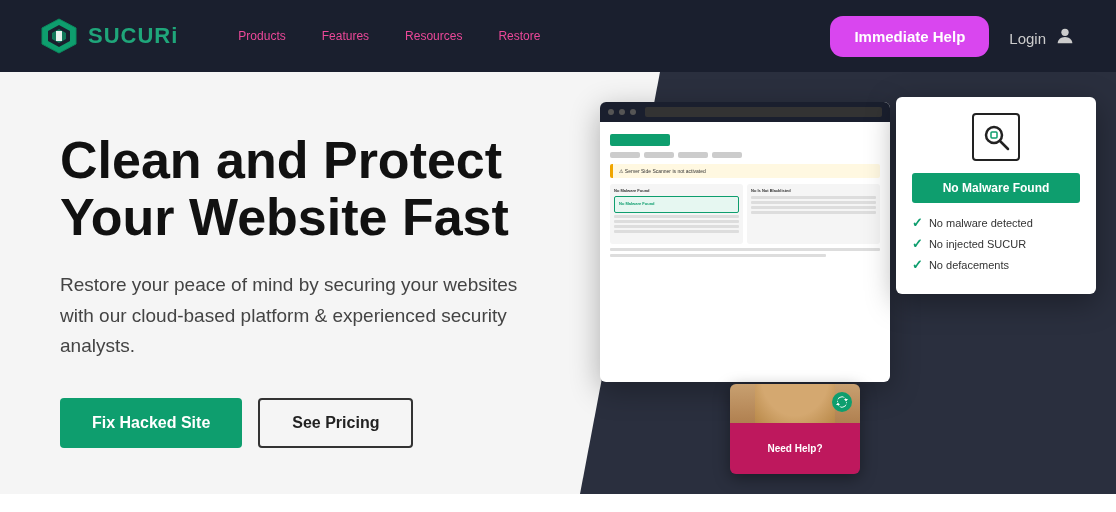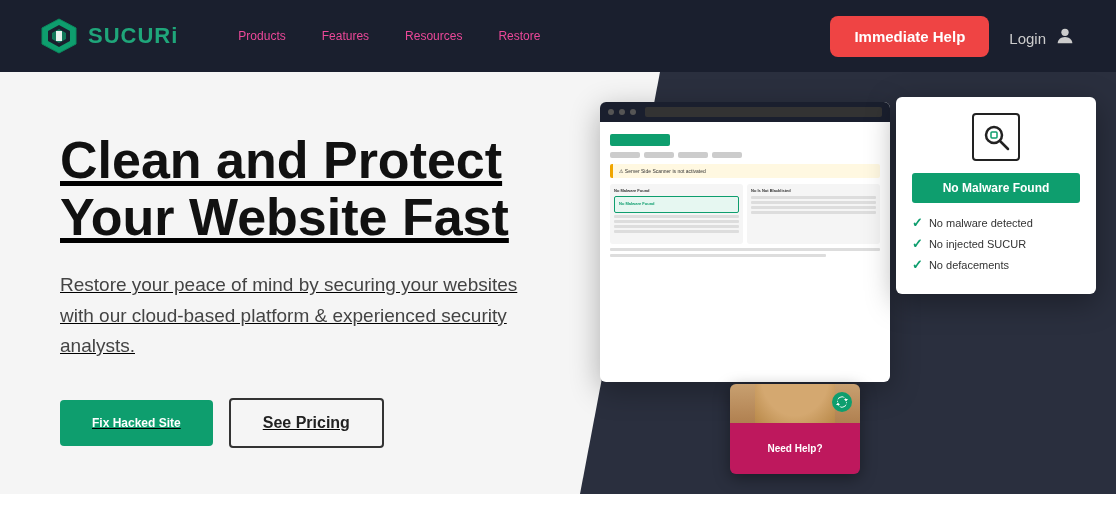--- a/index.html
+++ b/index.html
@@ -45,27 +45,27 @@
       font-size: 12px;
       cursor: pointer;
       text-decoration: none;
     }
     .nav-right {
       display: flex;
       align-items: center;
       gap: 20px;
     }
     .immediate-help-btn {
-      background: #ef4444;
+      background: #d946ef;
       color: #fff;
       border: none;
       padding: 12px 24px;
       font-size: 15px;
       font-weight: 600;
-      border-radius: 8px;
+      border-radius: 13px;
       cursor: pointer;
     }
     .login-area {
       display: flex;
       align-items: flex-end;
       gap: 8px;
       color: #cccccc;
       font-size: 15px;
       cursor: pointer;
     }
@@ -75,21 +75,20 @@
       fill: #cccccc;
     }
 
     
     .hero {
       display: flex;
       height: 422px;
       position: relative;
       background: #f5f5f5;
       overflow: hidden;
-      text-decoration: underline;
     }
     .hero-left {
       flex: 0 0 580px;
       padding: 60px 50px 50px 60px;
       display: flex;
       flex-direction: column;
       justify-content: flex-start;
       z-index: 2;
     }
     .hero-title {
@@ -109,21 +108,21 @@
     .hero-buttons {
       display: flex;
       gap: 16px;
       align-items: center;
     }
     .fix-btn {
       background: #0e9e6e;
       color: #fff;
       border: none;
       padding: 16px 32px;
-      font-size: 12px;
+      font-size: 16px;
       font-weight: 700;
       border-radius: 4px;
       cursor: pointer;
     }
     .pricing-btn {
       background: transparent;
       color: #222222;
       border: 2px solid #333333;
       padding: 14px 32px;
       font-size: 16px;

